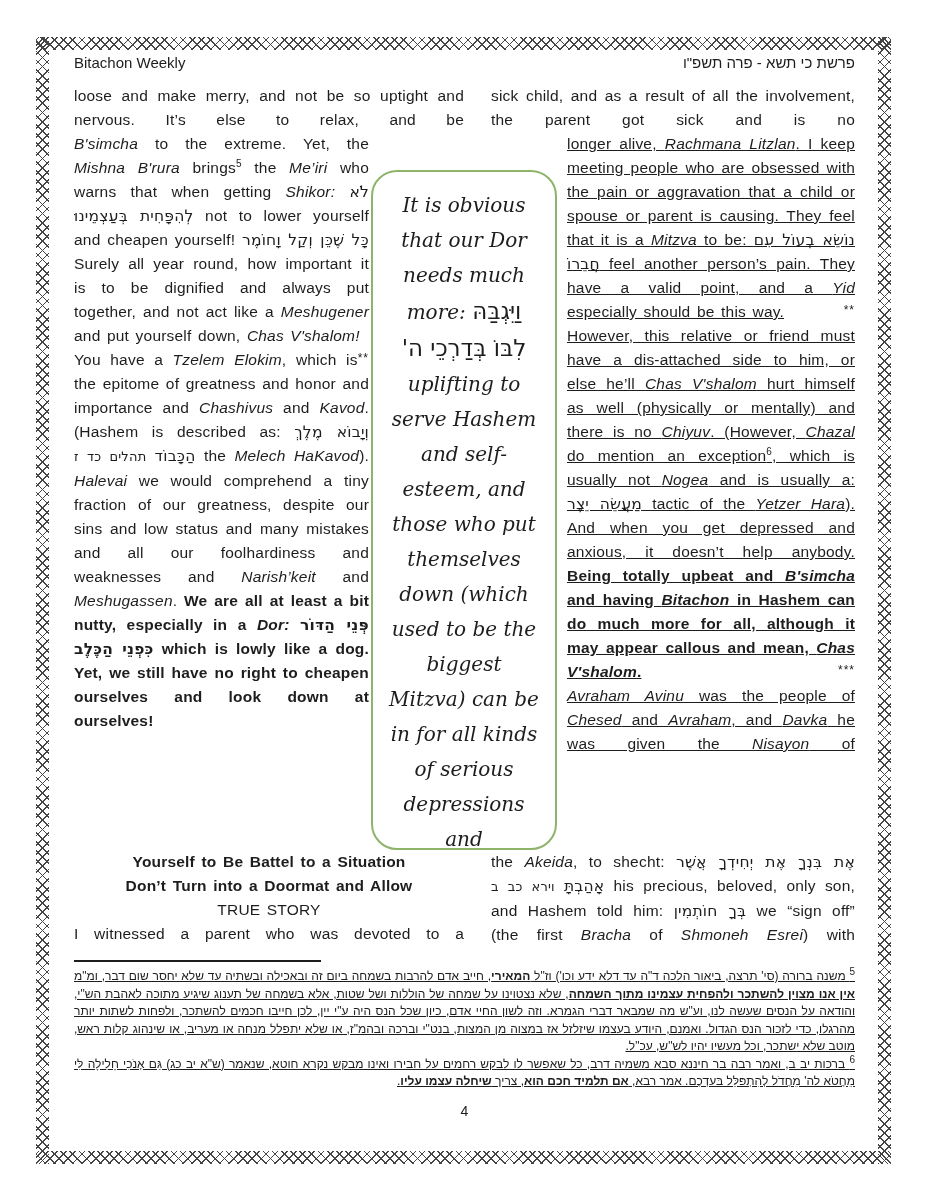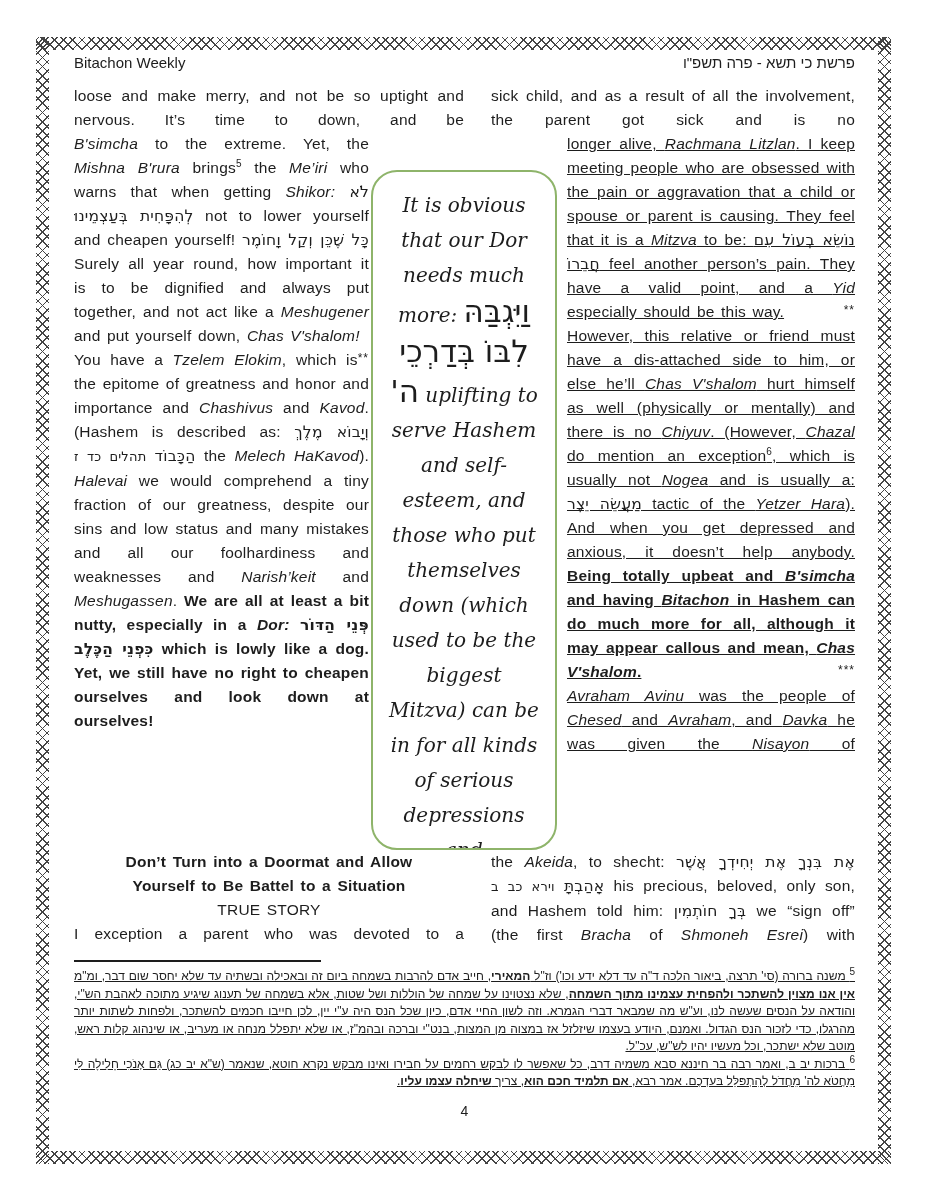--- a/index.html
+++ b/index.html
@@ -33,21 +33,21 @@
   .he{font-family:"DejaVu Sans","Liberation Sans",sans-serif;}
   .sm{font-size:13px;}
   .sp{font-size:10px;line-height:0;}
   .st{float:right;font-size:12px;letter-spacing:1px;position:relative;top:-2px;}
 
   .pullquote{position:absolute;left:297px;top:86px;width:186px;height:680px;box-sizing:border-box;
              border:2px solid #8eb46a;border-radius:26px;padding:16px 14px;
              text-align:center;font-family:"DejaVu Serif","Liberation Serif",serif;
              font-style:italic;font-size:20px;line-height:35px;overflow:hidden;
              word-spacing:normal;letter-spacing:0;}
-  .pullquote .big{font-size:31px;font-style:normal;line-height:36px;}
+  .pullquote .big{font-size:23px;font-style:normal;line-height:36px;}
 
   .heading{font-weight:bold;text-align:center;}
   .truestory{text-align:center;}
 
   .footnotes{clear:both;}
   .fnsep{width:247px;border-top:2px solid #1d1d1d;margin:4px 0 6px 0;}
   .fnblock{direction:rtl;font-size:12px;line-height:17.5px;text-decoration:underline;}
   .fnblock .para{text-align:justify;}
   .pagenum{text-align:center;font-size:14px;margin-top:12px;}
 </style>
@@ -61,29 +61,29 @@
   <div class="fx fx-right"></div>
 
   <div class="content">
     <div class="header">
       <span>Bitachon Weekly</span>
       <span class="he-title" dir="rtl">פרשת כי תשא - פרה תשפ"ו</span>
     </div>
 
     <div class="body">
       <div class="col-l">
-        <div class="para jlast">loose and make merry, and not be so uptight and nervous. It’s time to down, and be</div>
+        <div class="para jlast">loose and make merry, and not be so uptight and nervous. It’s else to relax, and be</div>
         <div class="narrow-l">
             <div class="para"><span class="it">B'simcha</span><span> to the extreme. Yet, the </span><span class="it">Mishna B'rura</span><span> brings</span><sup class="sp">5</sup><span> the </span><span class="it">Me’iri</span><span> who warns that when getting </span><span class="it">Shikor:</span><span> </span><span class="he" dir="rtl">לֹא לְהִפָּחִית בְּעַצְמֵינוּ</span><span> not to lower yourself and cheapen yourself! </span><span class="he" dir="rtl">כָּל שֶׁכֵּן וְקַל וָחוֹמֶר</span><span> Surely all year round, how important it is to be dignified and always put together, and not act like a </span><span class="it">Meshugener</span><span> and put yourself down, </span><span class="it">Chas V'shalom!</span><span class="st">**</span></div>
             <div class="para"><span>You have a </span><span class="it">Tzelem Elokim</span><span>, which is the epitome of greatness and honor and importance and </span><span class="it">Chashivus</span><span> and </span><span class="it">Kavod</span><span>. (Hashem is described as: </span><span class="he" dir="rtl">וְיָבוֹא מֶלֶךְ הַכָּבוֹד<span class="sm">&nbsp;תהלים כד ז</span></span><span> the </span><span class="it">Melech HaKavod</span><span>). </span><span class="it">Halevai</span><span> we would comprehend a tiny fraction of our greatness, despite our sins and low status and many mistakes and all our foolhardiness and weaknesses and </span><span class="it">Narish’keit</span><span> and </span><span class="it">Meshugassen</span><span>. </span><span class="bd">We are all at least a bit nutty, especially in a </span><span class="bd it">Dor:</span><span class="bd"> </span><span class="he bd" dir="rtl">פְּנֵי הַדּוֹר כִּפְנֵי הַכֶּלֶב</span><span class="bd"> which is lowly like a dog. Yet, we still have no right to cheapen ourselves and look down at ourselves!</span></div>
           </div>
+        <div class="heading">Yourself to Be Battel to a Situation</div>
         <div class="heading">Don’t Turn into a Doormat and Allow</div>
-        <div class="heading">Yourself to Be Battel to a Situation</div>
         <div class="truestory">TRUE STORY</div>
-        <div class="para jlast">I exception a parent who was devoted to a</div>
+        <div class="para jlast">I witnessed a parent who was devoted to a</div>
       </div>
 
       <div class="col-r">
         <div class="para jlast">sick child, and as a result of all the involvement, the parent got sick and is no</div>
         <div class="narrow-r">
           <div>
               <div class="para"><span>longer alive, </span><span class="it">Rachmana Litzlan</span><span>. I keep meeting people who are obsessed with the pain or aggravation that a child or spouse or parent is causing. They feel that it is a </span><span class="it">Mitzva</span><span> to be: </span><span class="he" dir="rtl">נוֹשֵׂא בְעוֹל עִם חֲבֵרוֹ</span><span> feel another person’s pain. They have a valid point, and a </span><span class="it">Yid</span><span> especially should be this way.</span><span class="st">**</span></div>
               <div class="para"><span>However, this relative or friend must have a dis-attached side to him, or else he’ll </span><span class="it">Chas V'shalom</span><span> hurt himself as well (physically or mentally) and there is no </span><span class="it">Chiyuv</span><span>. (However, </span><span class="it">Chazal</span><span> do mention an exception</span><sup class="sp">6</sup><span>, which is usually not </span><span class="it">Nogea</span><span> and is usually a: </span><span class="he" dir="rtl">מַעֲשֵׂה יֵצֶר</span><span> tactic of the </span><span class="it">Yetzer Hara</span><span>). And when you get depressed and anxious, it doesn’t help anybody. </span><span class="bd">Being totally upbeat and </span><span class="bd it">B'simcha</span><span class="bd"> and having </span><span class="bd it">Bitachon</span><span class="bd"> in Hashem can do much more for all, although it may appear callous and mean, </span><span class="bd it">Chas V'shalom</span><span class="bd">.</span><span class="st">***</span></div>
             </div>
           <div class="para jlast"><span class="it">Avraham Avinu</span><span> was the people of </span><span class="it">Chesed</span><span> and </span><span class="it">Avraham</span><span>, and </span><span class="it">Davka</span><span> he was given the </span><span class="it">Nisayon</span><span> of</span></div>

